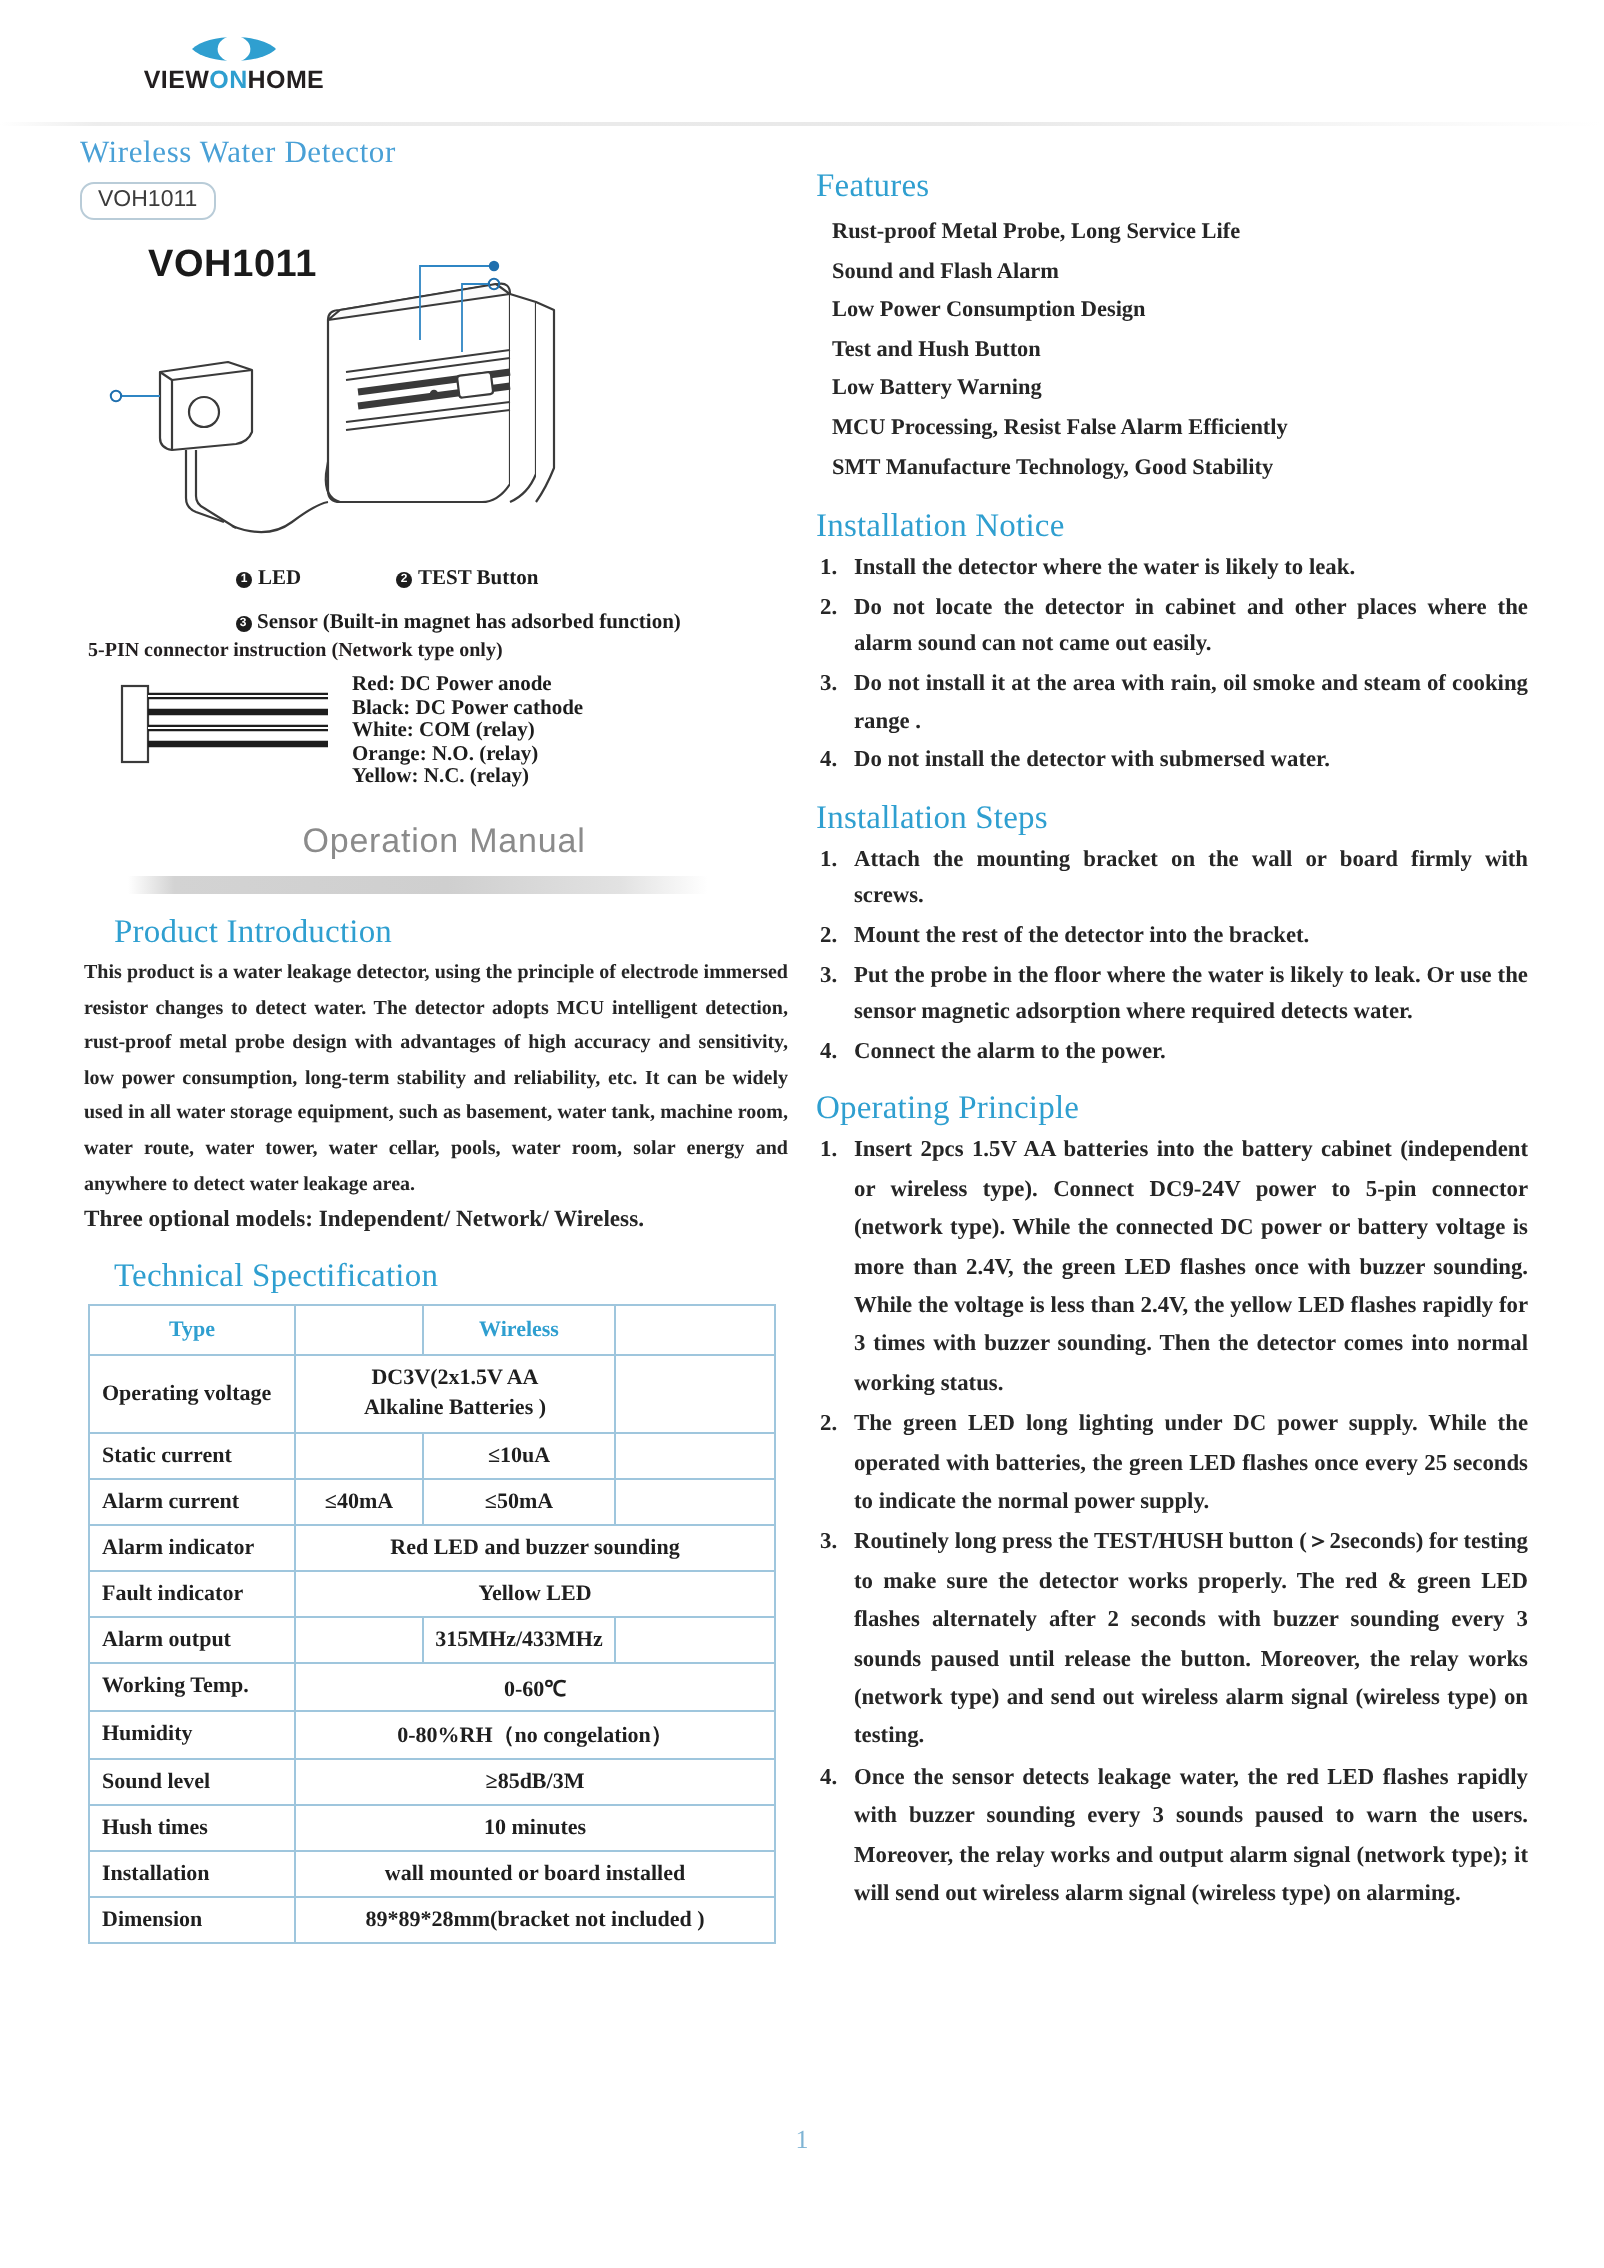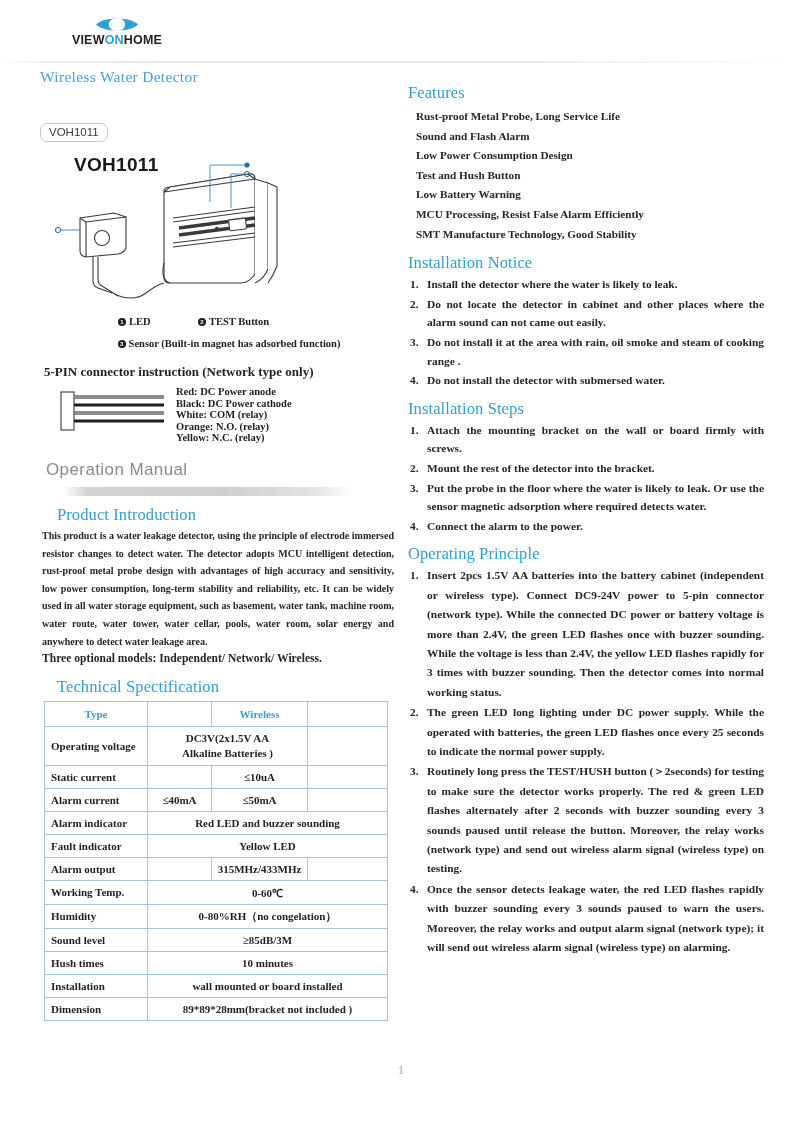--- a/index.html
+++ b/index.html
@@ -62,21 +62,21 @@
     left: 408px; top: 74px;
     width: 356px;
   }
 
   
   #product-title {
     font-family: "Liberation Serif", serif;
     font-size: 15.5px;
     color: #49a0d6;
     letter-spacing: 0.3px;
-    margin: 0 0 36px 4px;
+    margin: 0 0 4px 4px;
   }
   #model-badge {
     display: inline-block;
     border: 1px solid #b9ccd8;
     border-radius: 7px;
     padding: 2px 8px 3px 8px;
     font-family: "Liberation Sans", sans-serif;
     font-size: 11.5px;
     color: #3c3c3c;
     background: #ffffff;
@@ -112,22 +112,22 @@
   #callout-row-1 .c-led { position: absolute; left: 82px; }
   #callout-row-1 .c-test { position: absolute; left: 162px; }
   #callout-row-2 {
     text-align: center;
     margin-top: 2px;
     padding-left: 24px;
   }
   #connector-caption {
     font-family: "Liberation Serif", serif;
     font-weight: bold;
-    font-size: 13px;
-    margin-top: 13px;
+    font-size: 10px;
+    margin-top: 1px;
     padding-left: 8px;
   }
   .marker {
     display: inline-block;
     width: 8px; height: 8px;
     border-radius: 50%;
     background: #1d1d1d;
     color: #ffffff;
     font-size: 6px;
     line-height: 8px;
@@ -150,21 +150,21 @@
     position: absolute;
     left: 140px; top: 0;
     font-family: "Liberation Serif", serif;
     font-weight: bold;
     font-size: 10.5px;
     line-height: 11.6px;
     color: #1d1d1d;
   }
 
   #manual-title {
-    text-align: left;
+    text-align: center;
     font-family: "Liberation Sans", sans-serif;
     font-size: 17px;
     color: #8b8b8b;
     letter-spacing: 0.4px;
     margin-top: 16px;
     padding-left: 10px;
   }
   #manual-rule {
     width: 290px;
     height: 9px;

